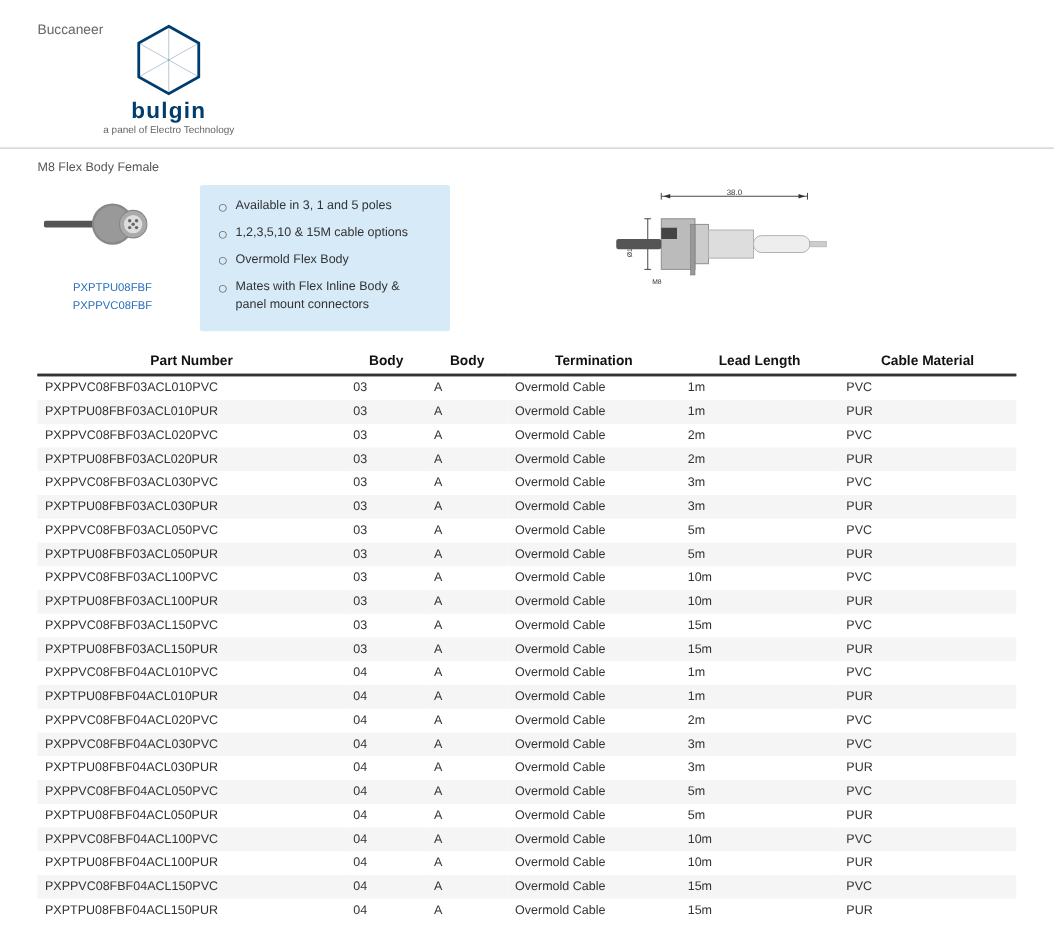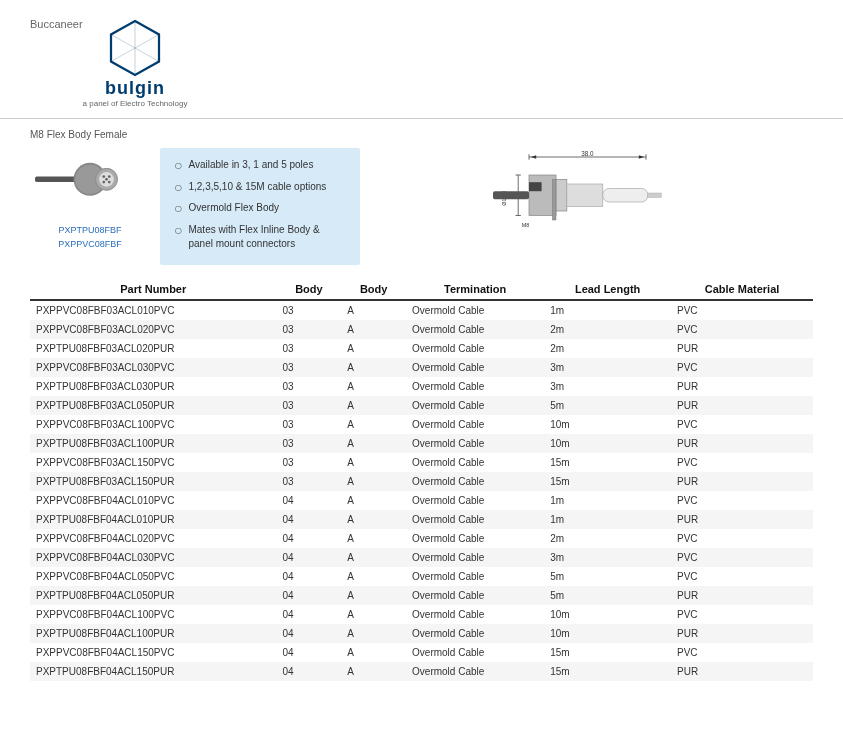--- a/index.html
+++ b/index.html
@@ -279,20 +279,28 @@
       <tbody id="table-body">
       <tr>
             <td>PXPPVC08FBF03ACL010PVC</td>
             <td>03</td>
             <td>A</td>
             <td>Overmold Cable</td>
             <td>1m</td>
             <td>PVC</td>
           </tr>
           <tr>
+            <td>PXPTPU08FBF03ACL010PUR</td>
+            <td>03</td>
+            <td>A</td>
+            <td>Overmold Cable</td>
+            <td>1m</td>
+            <td>PUR</td>
+          </tr>
+          <tr>
             <td>PXPPVC08FBF03ACL020PVC</td>
             <td>03</td>
             <td>A</td>
             <td>Overmold Cable</td>
             <td>2m</td>
             <td>PVC</td>
           </tr>
           <tr>
             <td>PXPTPU08FBF03ACL020PUR</td>
             <td>03</td>
@@ -311,20 +319,28 @@
           </tr>
           <tr>
             <td>PXPTPU08FBF03ACL030PUR</td>
             <td>03</td>
             <td>A</td>
             <td>Overmold Cable</td>
             <td>3m</td>
             <td>PUR</td>
           </tr>
           <tr>
+            <td>PXPPVC08FBF03ACL050PVC</td>
+            <td>03</td>
+            <td>A</td>
+            <td>Overmold Cable</td>
+            <td>5m</td>
+            <td>PVC</td>
+          </tr>
+          <tr>
             <td>PXPTPU08FBF03ACL050PUR</td>
             <td>03</td>
             <td>A</td>
             <td>Overmold Cable</td>
             <td>5m</td>
             <td>PUR</td>
           </tr>
           <tr>
             <td>PXPPVC08FBF03ACL100PVC</td>
             <td>03</td>
@@ -381,20 +397,28 @@
             <td>2m</td>
             <td>PVC</td>
           </tr>
           <tr>
             <td>PXPPVC08FBF04ACL030PVC</td>
             <td>04</td>
             <td>A</td>
             <td>Overmold Cable</td>
             <td>3m</td>
             <td>PVC</td>
+          </tr>
+          <tr>
+            <td>PXPTPU08FBF04ACL030PUR</td>
+            <td>04</td>
+            <td>A</td>
+            <td>Overmold Cable</td>
+            <td>3m</td>
+            <td>PUR</td>
           </tr>
           <tr>
             <td>PXPPVC08FBF04ACL050PVC</td>
             <td>04</td>
             <td>A</td>
             <td>Overmold Cable</td>
             <td>5m</td>
             <td>PVC</td>
           </tr>
           <tr>

